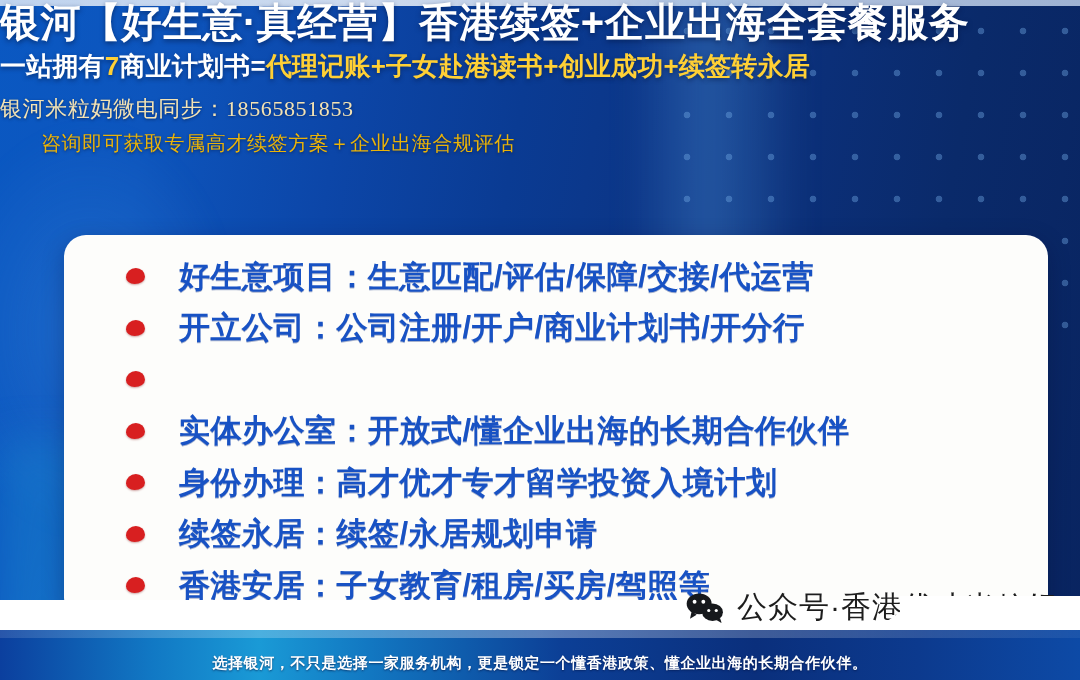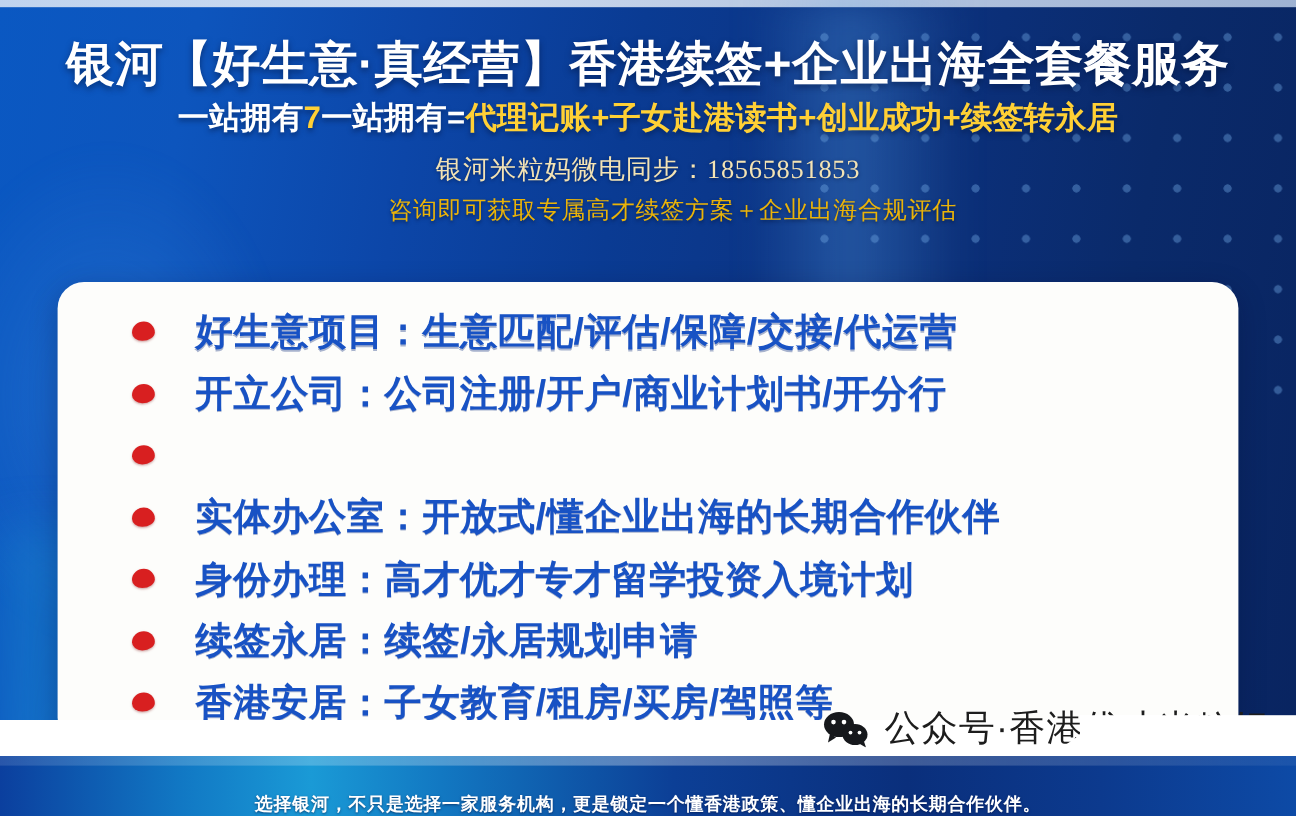--- a/index.html
+++ b/index.html
@@ -47,22 +47,20 @@
   }
   .bg-glow-left {
     position:absolute; top:120px; left:-60px; width:300px; height:420px;
     background:radial-gradient(ellipse at center, rgba(70,150,230,.30), rgba(10,60,140,0) 70%);
     filter:blur(8px);
   }
 
   
   .header {
     position:absolute; top:0; left:0; right:0;
-    padding-top:32px;
-    text-align:center;
   }
   .headline {
     color:#ffffff;
     font-size:40px;
     font-weight:bold;
     letter-spacing:.5px;
     line-height:1.12;
     text-shadow:0 2px 5px rgba(0,20,60,.55);
     white-space:nowrap;
   }
@@ -89,21 +87,21 @@
   .contact-line.second {
     margin-top:6px;
     font-size:20px;
     color:#eab308;
     margin-left:41px;
   }
 
   
   .card {
     position:absolute;
-    left:48px; top:235px;
+    left:64px; top:235px;
     width:984px; height:385px;
     background:#fdfdfb;
     border-radius:22px;
     box-shadow:0 6px 22px rgba(0,10,50,.28);
     padding:16px 0 10px 0;
     display:flex; flex-direction:column; justify-content:space-between;
   }
   .row {
     display:flex; align-items:center;
     padding-left:62px;
@@ -169,21 +167,21 @@
   .wechat-icon { width:40px; height:30px; flex:0 0 auto; }
   .wechat-label {
     font-size:30px;
     color:#1d1d1d;
     font-family:"Liberation Sans", sans-serif;
     letter-spacing:1px;
     white-space:nowrap;
   }
   .footer-tagline {
     position:absolute; left:0; right:0; bottom:0; height:50px;
-    display:flex; align-items:flex-end; justify-content:center;
+    display:flex; align-items:flex-start; justify-content:center;
     padding-top:24px;
   }
   .footer-tagline span {
     color:#ffffff;
     font-size:15px;
     font-weight:bold;
     letter-spacing:.6px;
     text-shadow:0 1px 2px rgba(0,15,60,.6);
     white-space:nowrap;
   }
@@ -196,21 +194,21 @@
   <div class="bg-glow-left"></div>
   <div class="bg-streak-a"></div>
   <div class="bg-streak-b"></div>
   <div class="bg-dots"></div>
 </div>
 
 <div class="header">
   <div class="headline">银河【好生意·真经营】香港续签+企业出海全套餐服务</div>
 
   <div class="subheadline">
-    <span>一站拥有</span><span class="gold">7</span><span>一站拥有=</span><span class="gold">代理记账+子女赴港读书+创业成功+续签转永居</span>
+    <span>一站拥有</span><span class="gold">7</span><span>商业计划书=</span><span class="gold">代理记账+子女赴港读书+创业成功+续签转永居</span>
   </div>
 
   <div class="contact-line">银河米粒妈微电同步：18565851853</div>
 
   <div class="contact-line second">咨询即可获取专属高才续签方案＋企业出海合规评估</div>
 </div>
 
 <div class="card">
 
   <div class="row">

